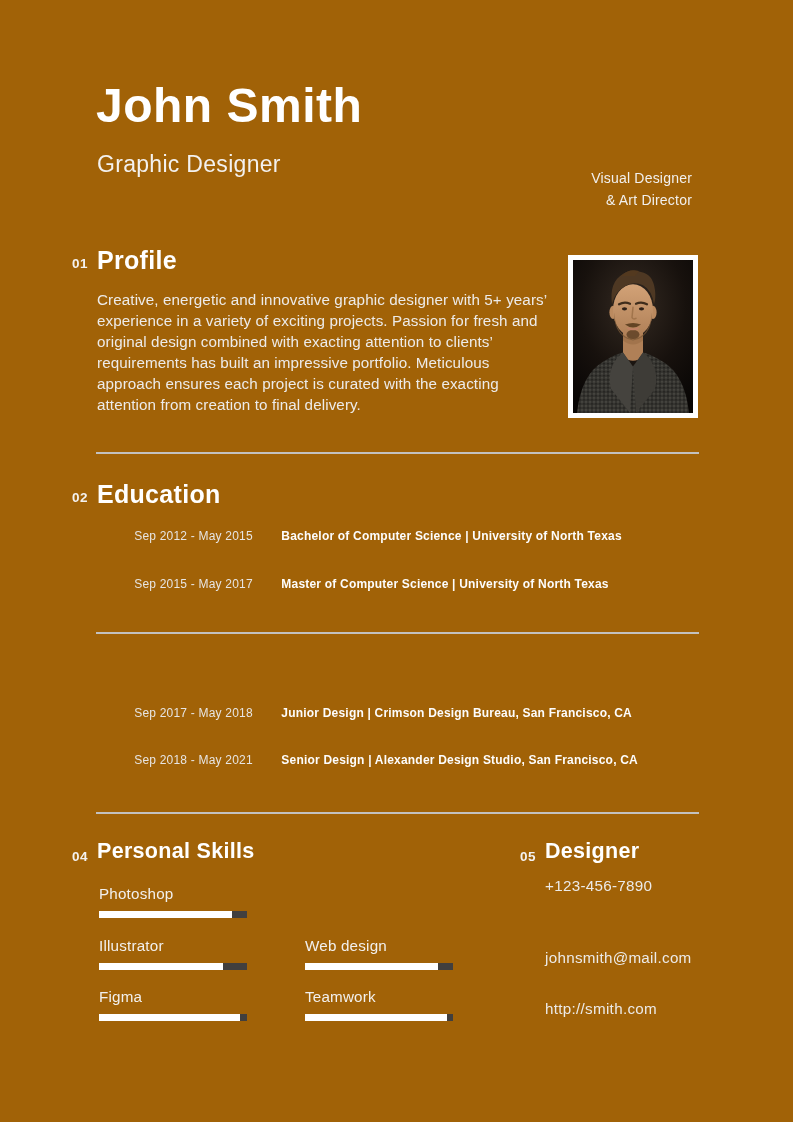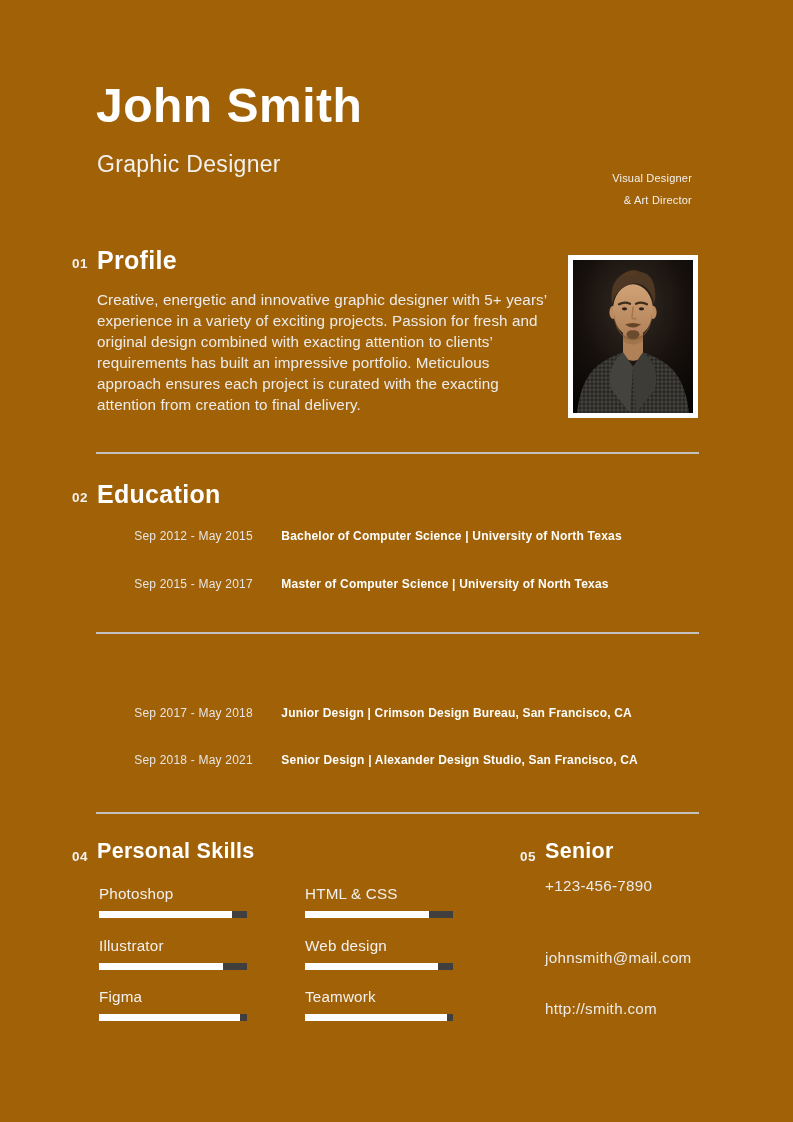--- a/index.html
+++ b/index.html
@@ -19,21 +19,21 @@
   .name {
     position: absolute; left: 96px; top: 78px;
     font-size: 48px; font-weight: 700; letter-spacing: 0.5px; color: #ffffff;
   }
   .role {
     position: absolute; left: 97px; top: 151px;
     font-size: 23px; font-weight: 400; color: #f3f1ef; letter-spacing: 0.3px;
   }
   .tagline {
     position: absolute; right: 101px; top: 168px;
-    text-align: right; font-size: 11px; line-height: 21.5px;
+    text-align: right; font-size: 14px; line-height: 21.5px;
     color: #f2f0ee; letter-spacing: 0.2px;
   }
 
   
   .sec-heading {
     position: absolute; font-weight: 700; color: #ffffff; letter-spacing: 0.3px;
   }
   .sec-heading.big   { font-size: 25px; }
   .sec-heading.small { font-size: 21.5px; }
   .sec-num {
@@ -198,40 +198,34 @@
         <div class="fill" style="width: 84%;"></div>
       </div>
   </div>
   <div class="skill" style="left:99px; top:988px;">
     <div class="skill-label">Figma</div>
     <div class="bar">
         <div class="fill" style="width: 95%;"></div>
       </div>
   </div>
 
-  <div class="skill" style="left:305px; top:885px;">
-    <div class="skill-label">HTML &amp; CSS</div>
-    <div class="bar">
-        <div class="fill" style="width: 84%;"></div>
-      </div>
-  </div>
   <div class="skill" style="left:305px; top:937px;">
     <div class="skill-label">Web design</div>
     <div class="bar">
         <div class="fill" style="width: 90%;"></div>
       </div>
   </div>
   <div class="skill" style="left:305px; top:988px;">
     <div class="skill-label">Teamwork</div>
     <div class="bar">
         <div class="fill" style="width: 96%;"></div>
       </div>
   </div>
 
   <h2 class="sec-heading small" style="left:545px; top:839px;">
     <span class="sec-num">05</span>
-    <span>Senior</span>
+    <span>Designer</span>
   </h2>
   <div class="contact-item" style="top:877px;">+123-456-7890</div>
   <a class="contact-item" style="top:949px;">johnsmith@mail.com</a>
   <a class="contact-item" style="top:1000px;">http://smith.com</a>
 
 </div>
 
 </body></html>

